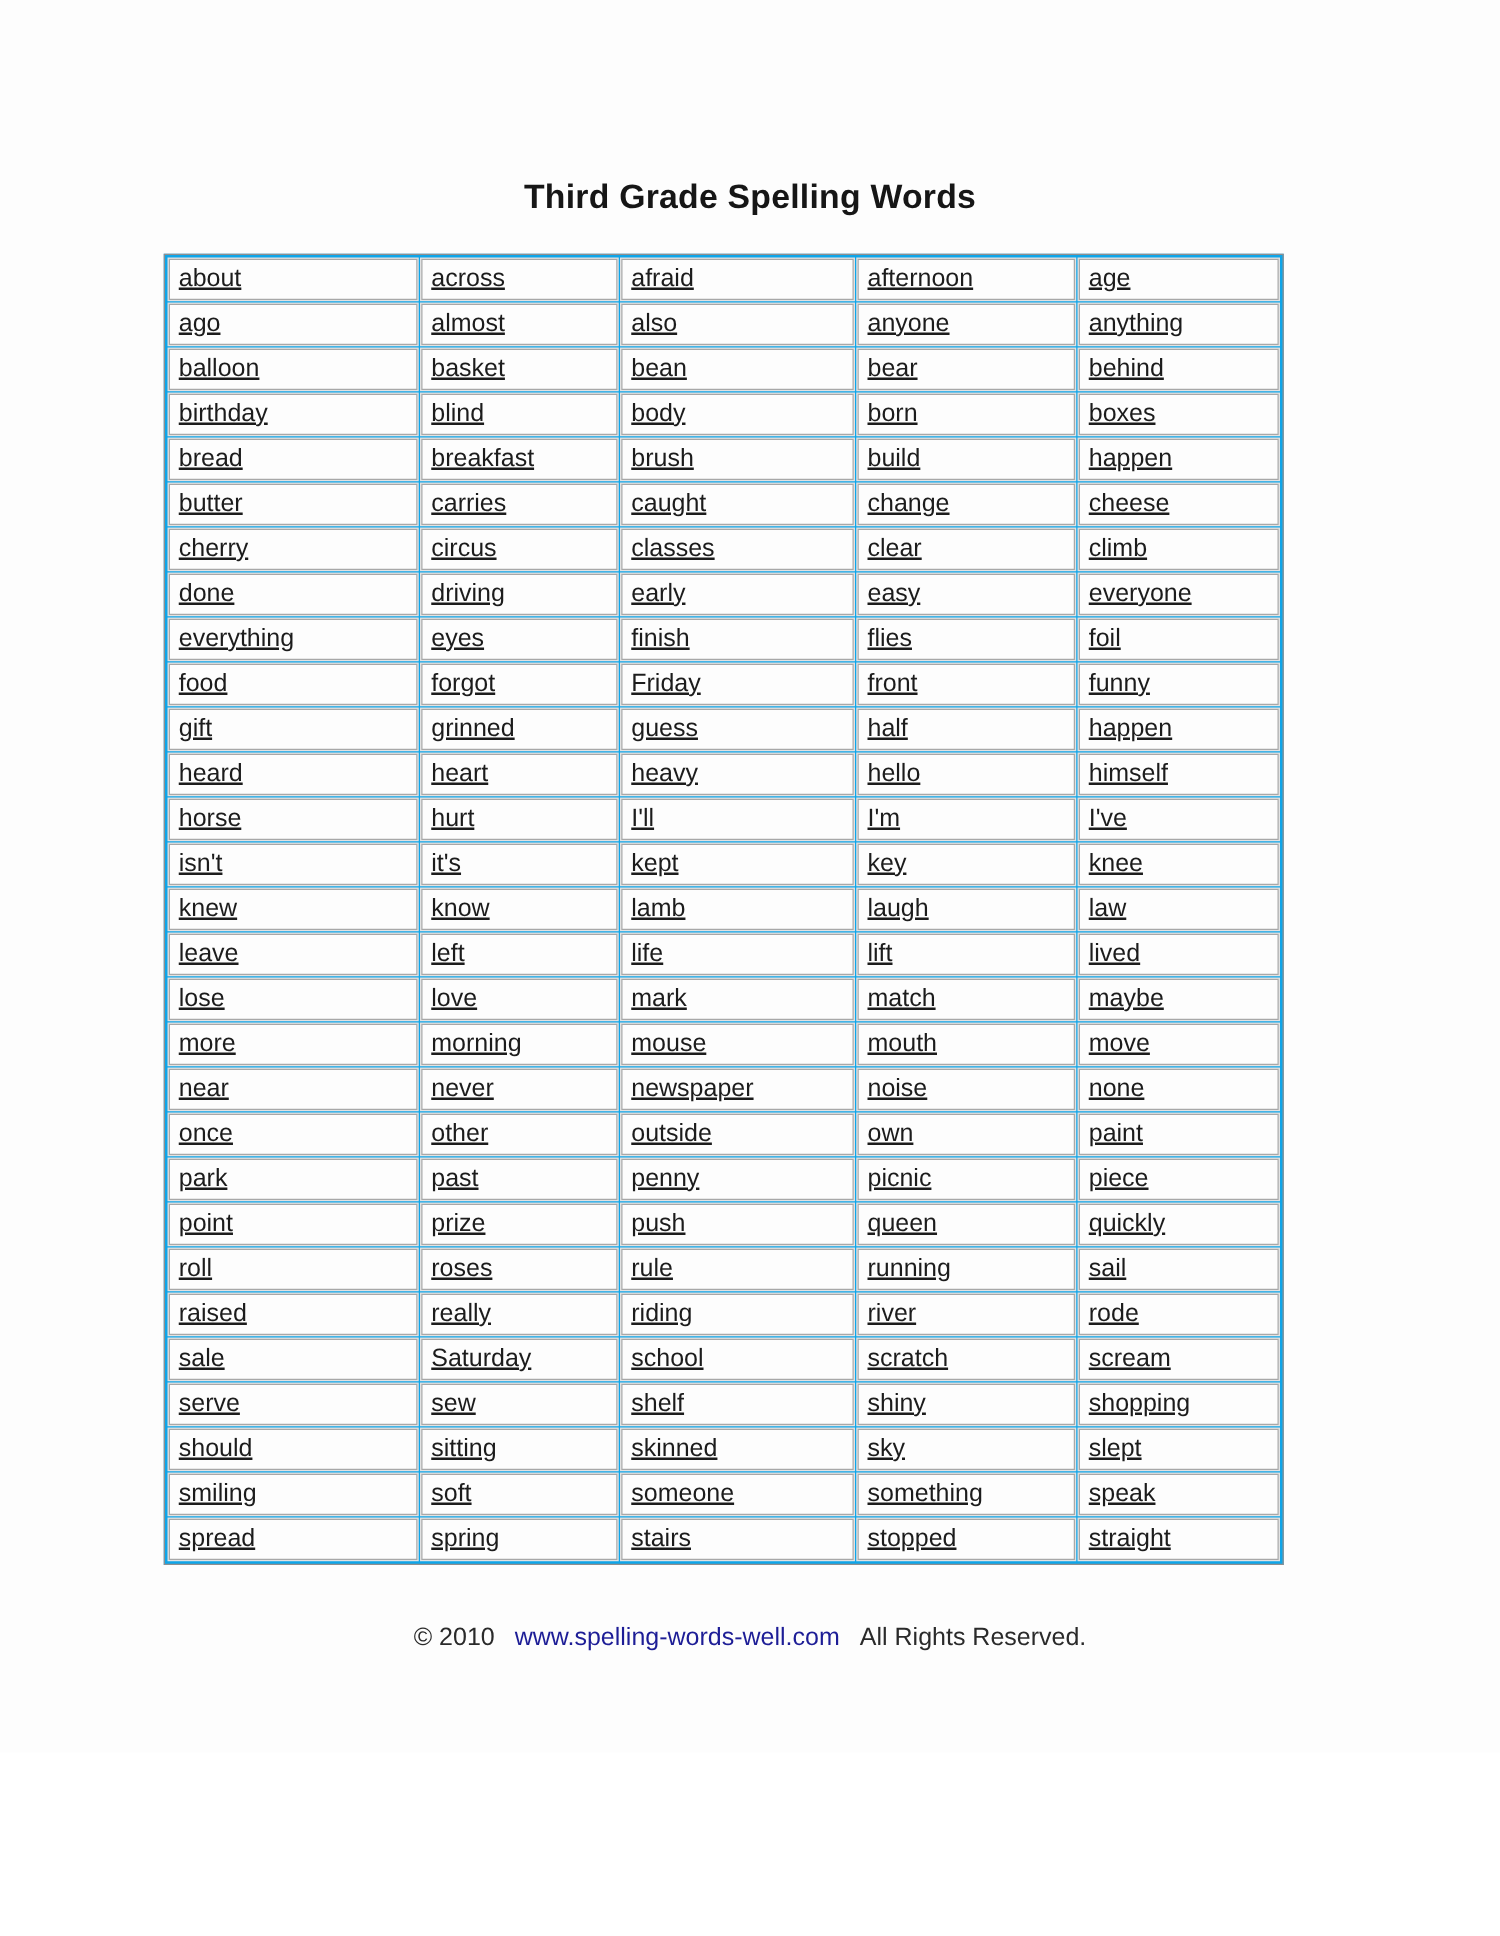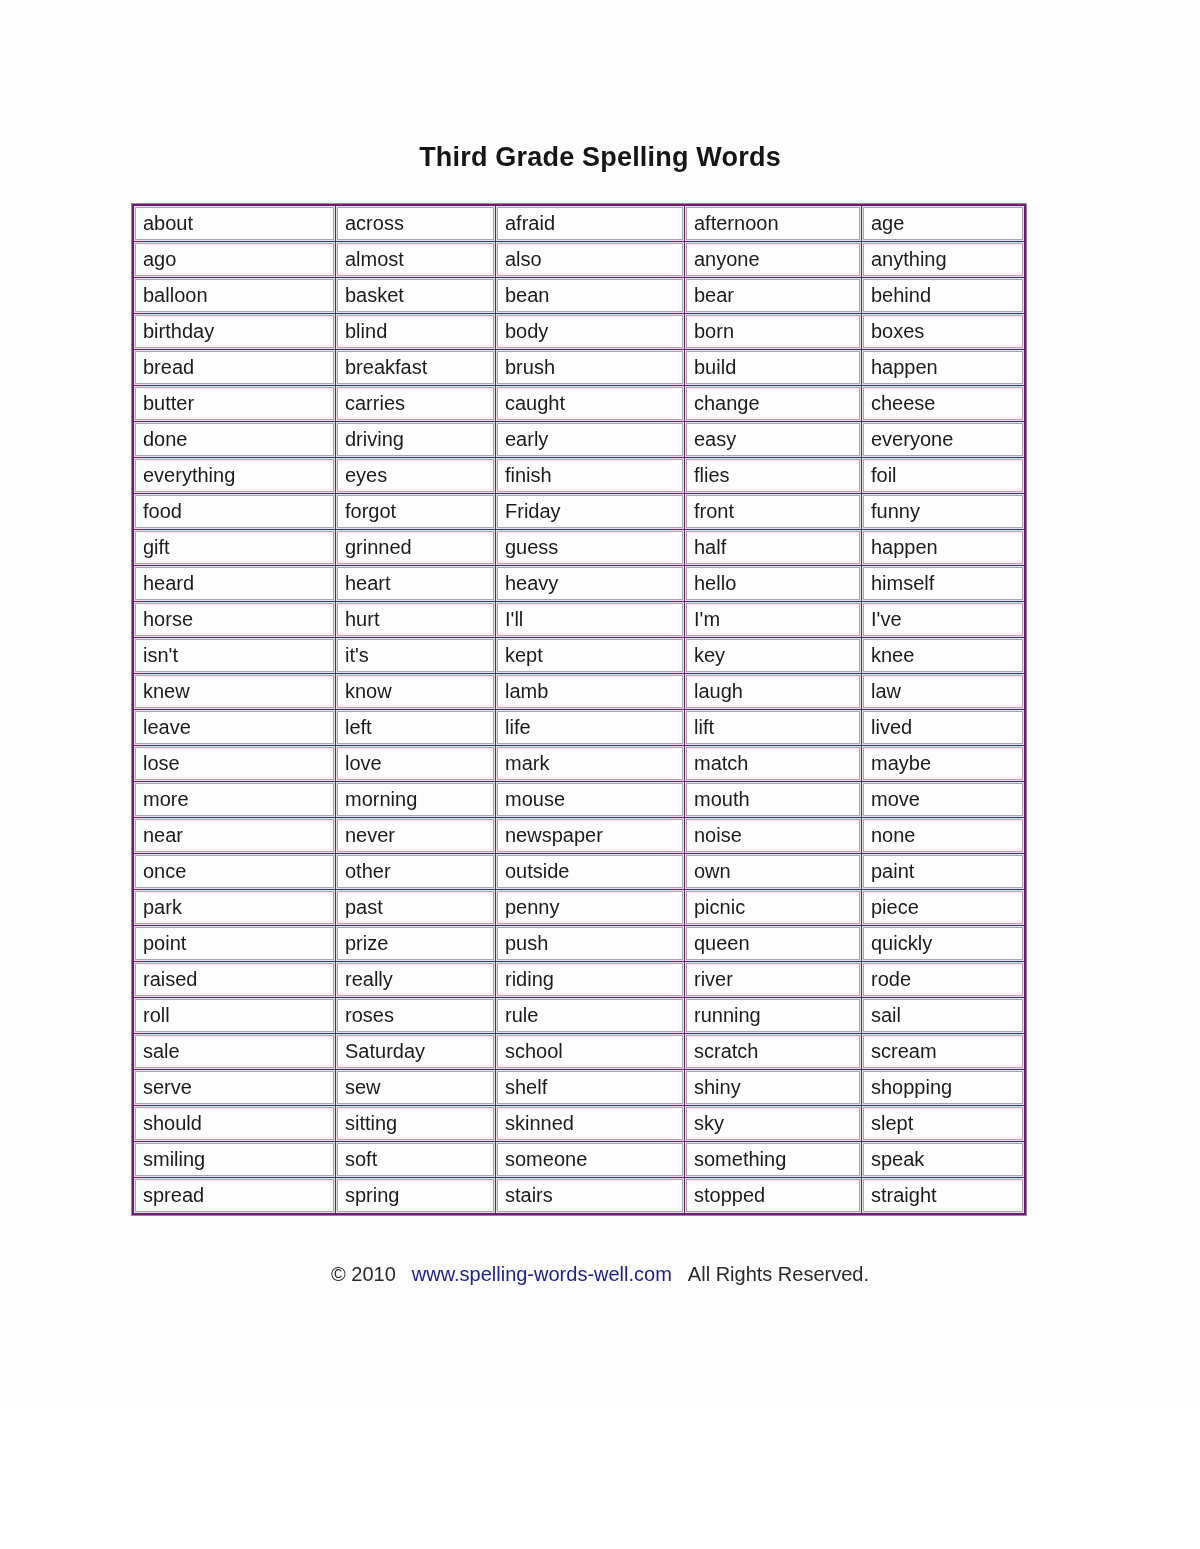--- a/index.html
+++ b/index.html
@@ -28,22 +28,23 @@
     font-weight: bold;
     letter-spacing: 0.2px;
     color: #161616;
   }
   table.word-table {
     border-collapse: separate;
     border-spacing: 3px;
     margin: 30px 0 0 131px;
     width: 888px;
     border: 1px solid #8f8f8f;
-    background: #701a75;
+    background: #0ea5e9;
     table-layout: fixed;
+    text-decoration: underline;
   }
   table.word-table td {
     border: 1px solid #a8a8a8;
     background: #fdfdfd;
     height: 27px;
     padding: 2px 3px 2px 7px;
     font-size: 20px;
     color: #1c1c1c;
     vertical-align: middle;
     overflow: hidden;
@@ -119,20 +120,27 @@
           <td>happen</td>
         </tr>
         <tr>
           <td>butter</td>
           <td>carries</td>
           <td>caught</td>
           <td>change</td>
           <td>cheese</td>
         </tr>
         <tr>
+          <td>cherry</td>
+          <td>circus</td>
+          <td>classes</td>
+          <td>clear</td>
+          <td>climb</td>
+        </tr>
+        <tr>
           <td>done</td>
           <td>driving</td>
           <td>early</td>
           <td>easy</td>
           <td>everyone</td>
         </tr>
         <tr>
           <td>everything</td>
           <td>eyes</td>
           <td>finish</td>
@@ -224,34 +232,34 @@
           <td>piece</td>
         </tr>
         <tr>
           <td>point</td>
           <td>prize</td>
           <td>push</td>
           <td>queen</td>
           <td>quickly</td>
         </tr>
         <tr>
+          <td>roll</td>
+          <td>roses</td>
+          <td>rule</td>
+          <td>running</td>
+          <td>sail</td>
+        </tr>
+        <tr>
           <td>raised</td>
           <td>really</td>
           <td>riding</td>
           <td>river</td>
           <td>rode</td>
         </tr>
         <tr>
-          <td>roll</td>
-          <td>roses</td>
-          <td>rule</td>
-          <td>running</td>
-          <td>sail</td>
-        </tr>
-        <tr>
           <td>sale</td>
           <td>Saturday</td>
           <td>school</td>
           <td>scratch</td>
           <td>scream</td>
         </tr>
         <tr>
           <td>serve</td>
           <td>sew</td>
           <td>shelf</td>

